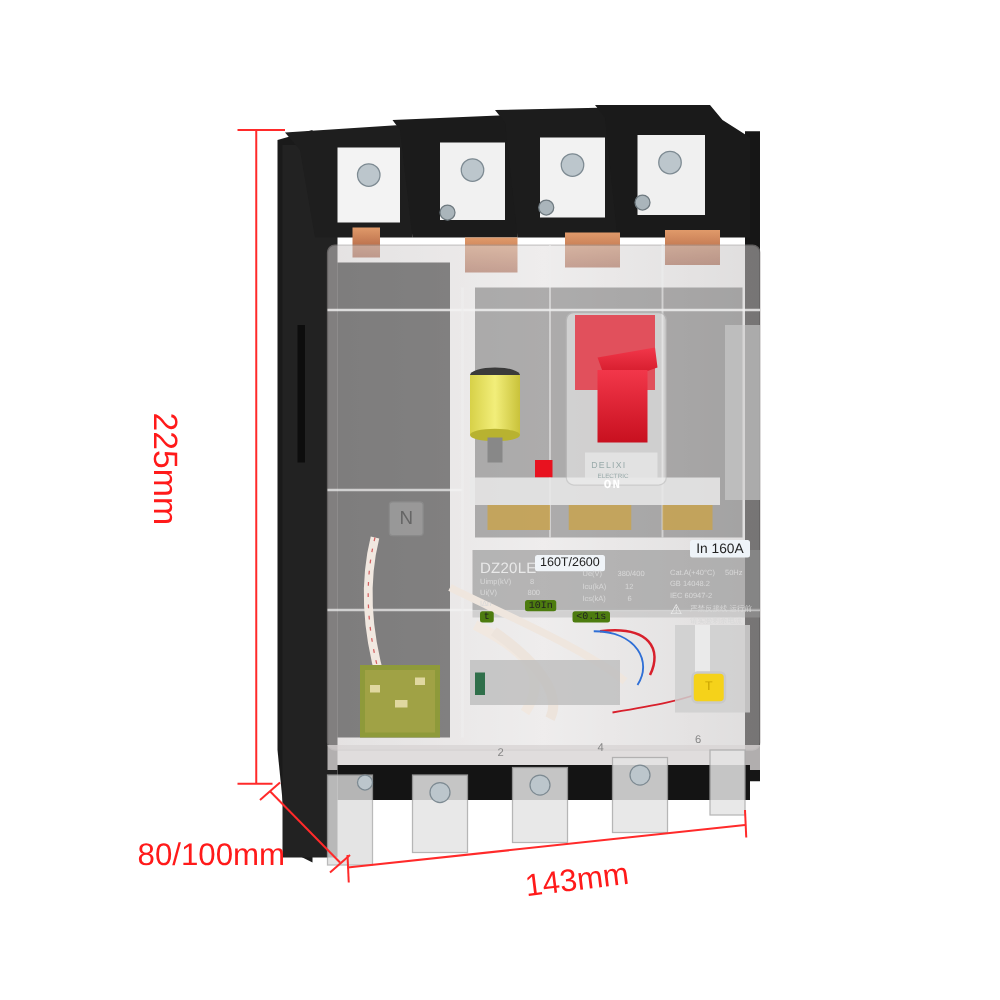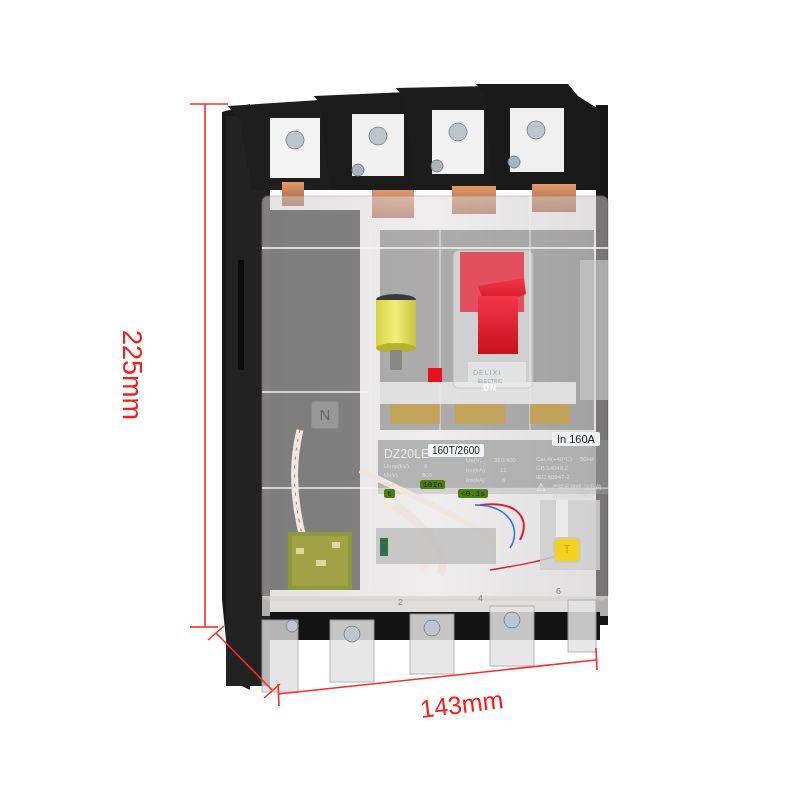--- a/index.html
+++ b/index.html
@@ -170,20 +170,21 @@
       <line x1="216" y1="633" x2="272" y2="690"></line>
       <line x1="208" y1="640" x2="224" y2="626"></line>
       <line x1="264" y1="698" x2="280" y2="684"></line>
       <line x1="278" y1="694" x2="596" y2="660"></line>
       <line x1="278" y1="684" x2="279" y2="706"></line>
       <line x1="596" y1="648" x2="597" y2="670"></line>
     </g>
   </svg>
 
   <div class="dim-label dim-h">225mm</div>
+  <div class="dim-label dim-d">80/100mm</div>
   <div class="dim-label dim-w">143mm</div>
 
   <div class="on-text">ON</div>
   <div class="brand">DELIXI</div>
   <div class="brand2">ELECTRIC</div>
 
   <div class="n-mark">N</div>
 
   <div class="nameplate model">DZ20LE-</div>
   <div class="nameplate model-box">160T/2600</div>

